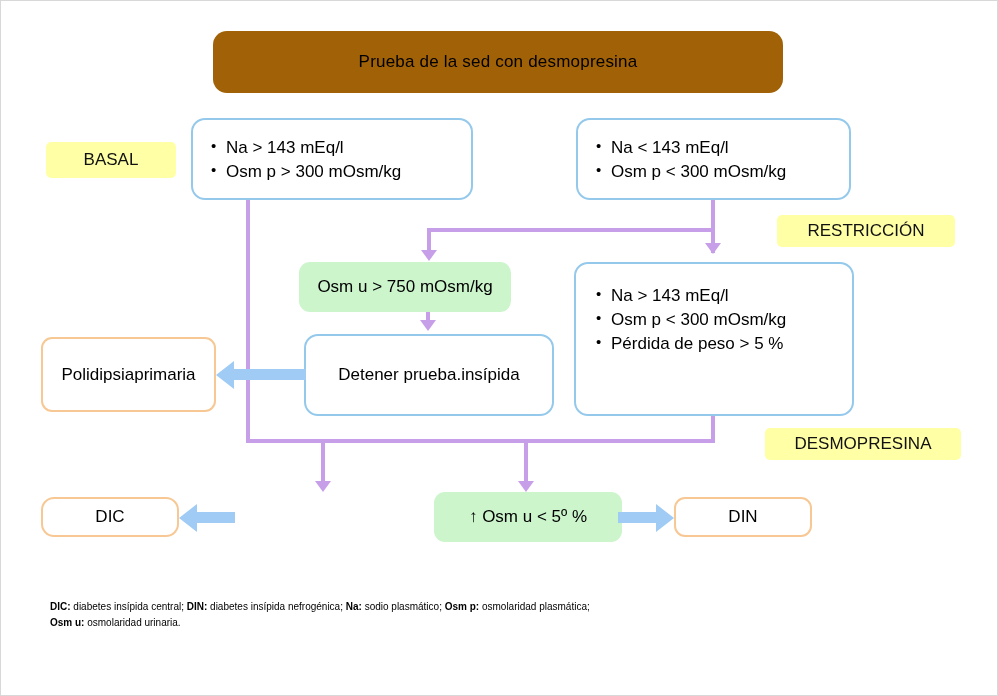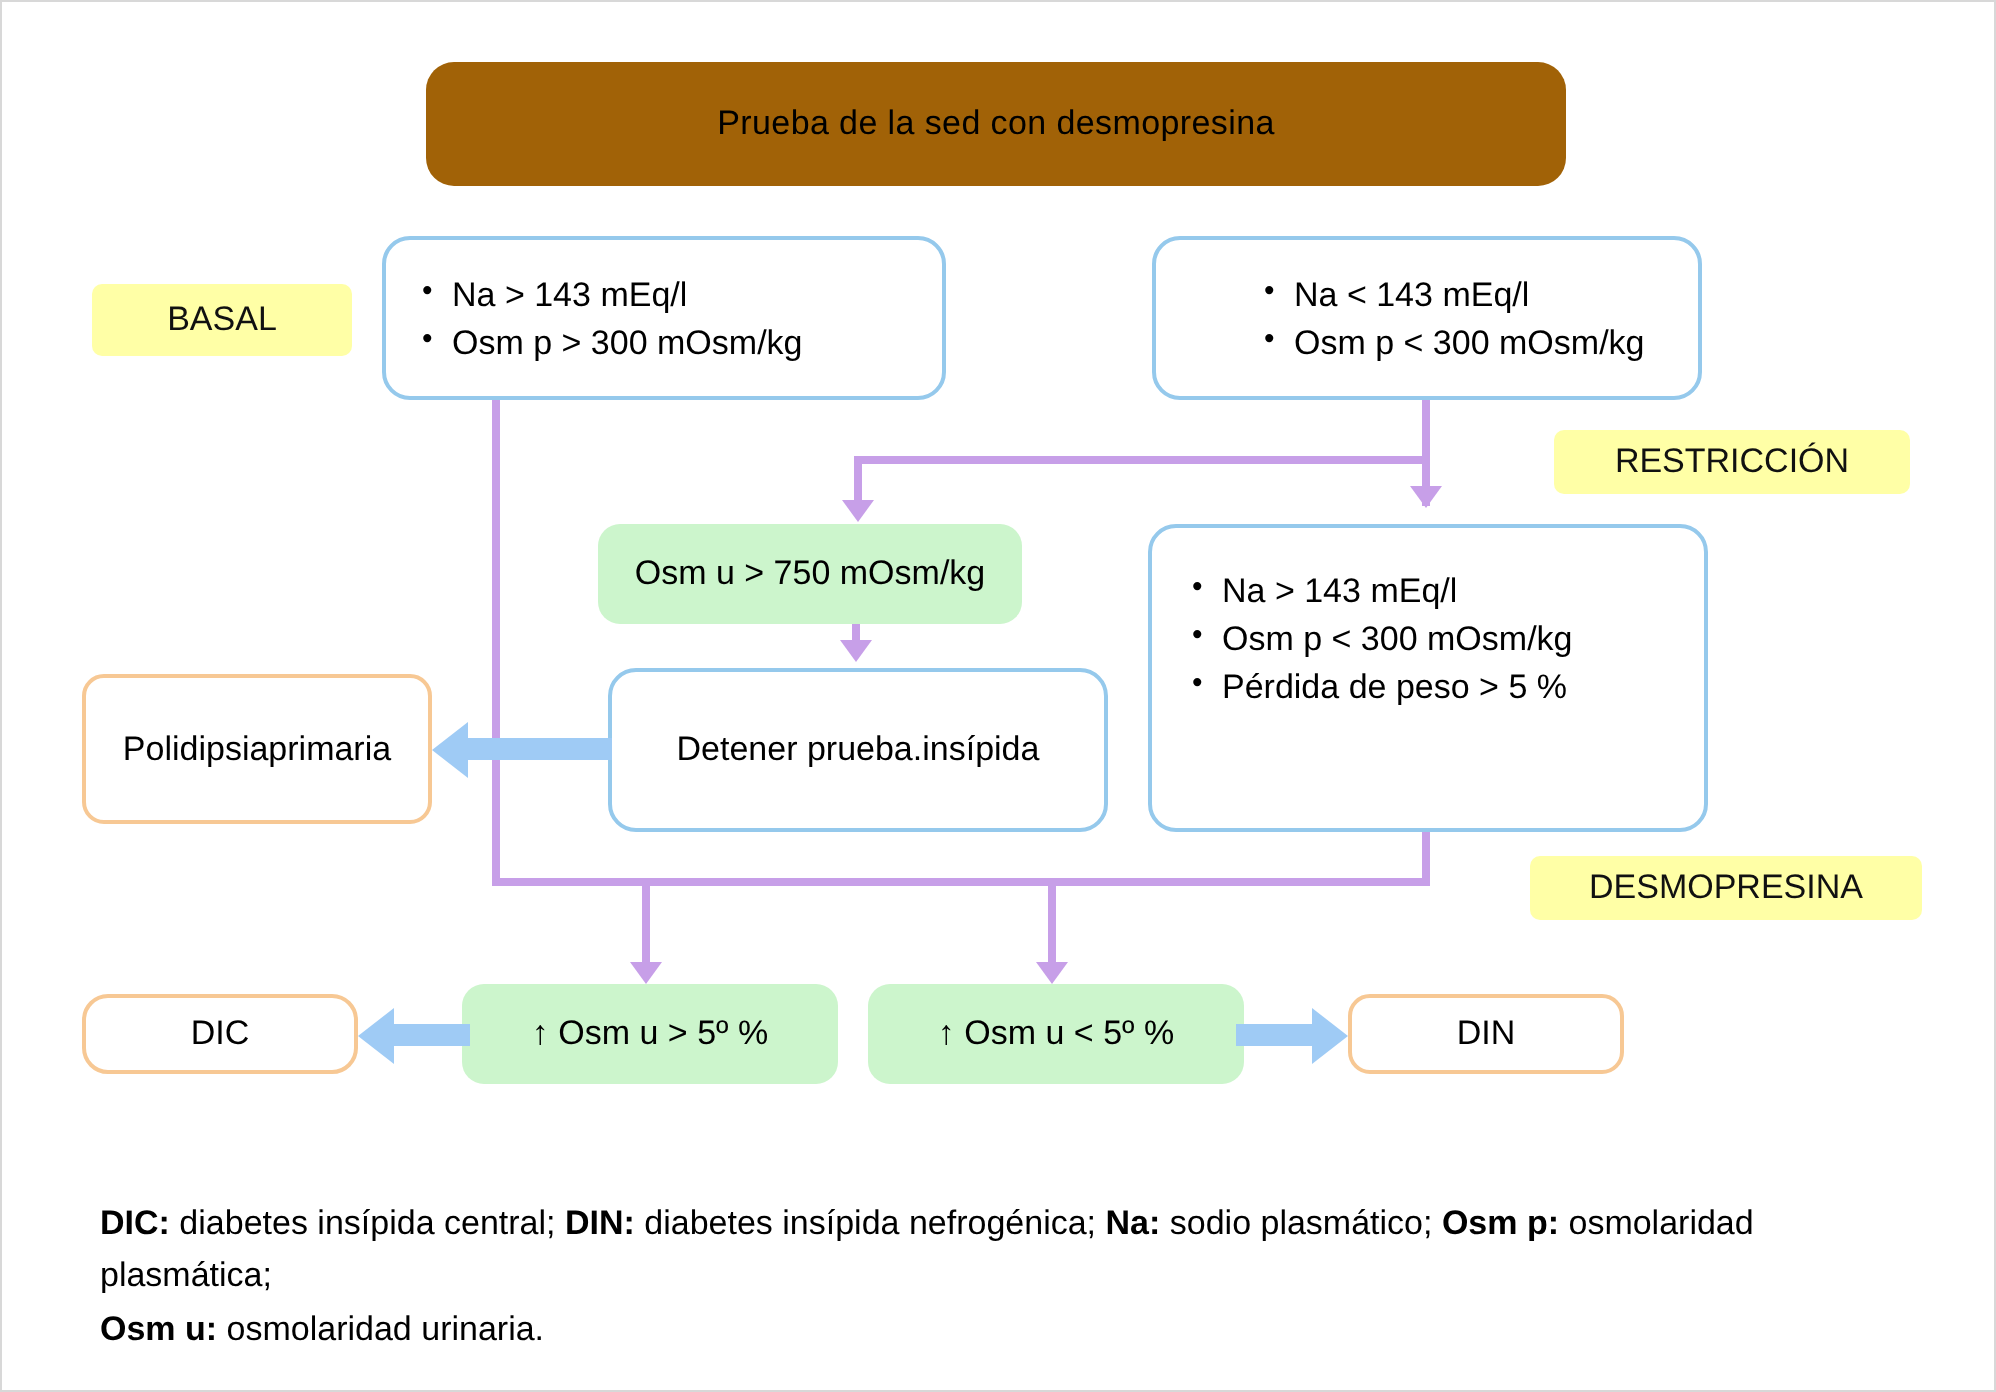--- a/index.html
+++ b/index.html
@@ -82,21 +82,21 @@
   }
   .arr-right{
     position:absolute;width:0;height:0;
     border-top:14px solid transparent;
     border-bottom:14px solid transparent;
     border-left:18px solid #9fcbf5;
   }
   
   .footnote{
     position:absolute;
-    font-size:17px;color:#000;line-height:1.55;
+    font-size:10px;color:#000;line-height:1.55;
   }
   .footnote b{font-weight:bold;}
 </style>
 </head>
 <body>
 
 <div id="page">
 
   <div class="node title-box" style="left:212px;top:30px;width:570px;height:62px;">Prueba de la sed con desmopresina</div>
 
@@ -106,21 +106,21 @@
 
   <div class="node tag" style="left:764px;top:427px;width:196px;height:32px;">DESMOPRESINA</div>
 
   <div class="node blue-box" style="left:190px;top:117px;width:282px;height:82px;">
     <ul class="bullets" style="margin:16px 0 0 18px;">
       <li>Na &gt; 143 mEq/l</li>
       <li>Osm p &gt; 300 mOsm/kg</li>
     </ul>
   </div>
 
-  <div class="node blue-box" style="left:575px;top:117px;width:275px;height:82px;padding-left:36px;">
+  <div class="node blue-box" style="left:575px;top:117px;width:275px;height:82px;">
     <ul class="bullets" style="margin:16px 0 0 18px;">
       <li>Na &lt; 143 mEq/l</li>
       <li>Osm p &lt; 300 mOsm/kg</li>
     </ul>
   </div>
 
   <div class="ln ln-v" style="left:245px;top:199px;width:4px;height:243px;"></div>
 
   <div class="ln ln-v" style="left:710px;top:199px;width:4px;height:53px;"></div>
 
@@ -160,21 +160,20 @@
   <div class="ln ln-v" style="left:710px;top:415px;width:4px;height:27px;"></div>
 
   <div class="ln ln-h" style="left:245px;top:438px;width:469px;height:4px;"></div>
 
   <div class="ln ln-v" style="left:320px;top:438px;width:4px;height:44px;"></div>
   <div class="arr-down" style="left:314px;top:480px;"></div>
 
   <div class="ln ln-v" style="left:523px;top:438px;width:4px;height:44px;"></div>
   <div class="arr-down" style="left:517px;top:480px;"></div>
 
-  <div class="node green-box" style="left:230px;top:491px;width:188px;height:50px;">↑ Osm u &gt; 5º %</div>
 
   <div class="node green-box" style="left:433px;top:491px;width:188px;height:50px;">↑ Osm u &lt; 5º %</div>
 
   <div class="bln" style="left:196px;top:511px;width:38px;"></div>
   <div class="arr-left" style="left:178px;top:503px;"></div>
 
   <div class="node orange-box" style="left:40px;top:496px;width:138px;height:40px;border-radius:13px;">DIC</div>
 
   <div class="bln" style="left:617px;top:511px;width:38px;"></div>
   <div class="arr-right" style="left:655px;top:503px;"></div>

